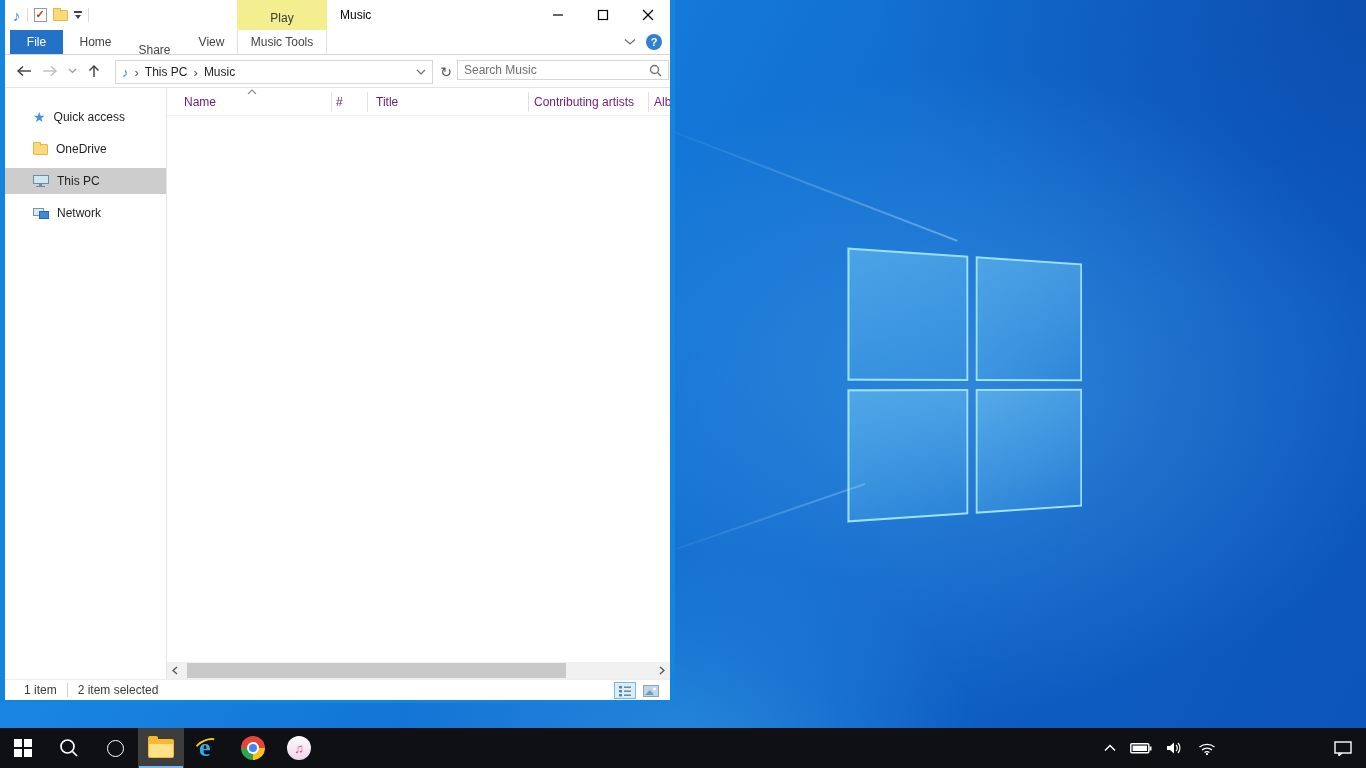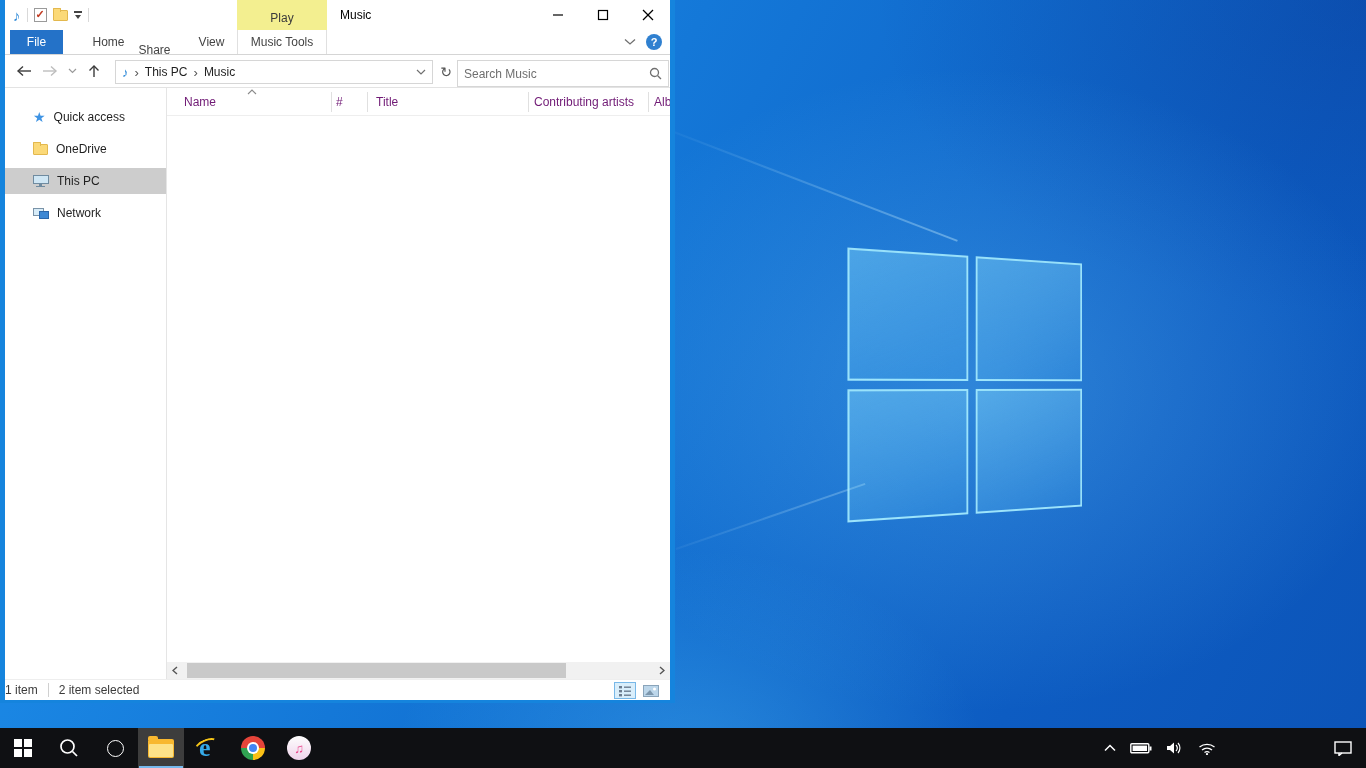--- a/index.html
+++ b/index.html
@@ -34,33 +34,33 @@
   .caret-ic { width:0; height:0; border-left:3.5px solid transparent; border-right:3.5px solid transparent; border-top:4px solid #444; margin-top:3px; }
   .caret-bar { width:8px; height:1.5px; background:#444; margin-bottom:2px; }
   .play-tab { position:absolute; left:232px; top:0; width:90px; height:36px; background:#f3ef90; color:#3b3b3b; display:flex; align-items:center; justify-content:center; }
   .win-title { position:absolute; left:335px; top:8px; font-size:12px; color:#000; }
   .controls { position:absolute; right:0; top:0; display:flex; }
   .ctl { width:45px; height:30px; display:flex; align-items:center; justify-content:center; }
   
   .tabrow { position:relative; height:25px; border-bottom:1px solid #d5d5d5; background:#fff; }
   .tab { position:absolute; top:0; height:24px; display:flex; align-items:center; justify-content:center; color:#444; }
   .tab.file { left:5px; width:53px; background:#2472c8; color:#fff; }
-  .tab.home { left:76px; width:55px; } .tab.share { left:121px; width:57px;margin-top:8px; } .tab.view { left:181px; width:51px; }
+  .tab.home { left:63px; width:55px; } .tab.share { left:121px; width:57px;margin-top:8px; } .tab.view { left:181px; width:51px; }
   .tab.mtools { left:232px; width:90px; border-left:1px solid #e0e0e0; border-right:1px solid #e0e0e0; }
   .ribbon-right { position:absolute; right:8px; top:4px; display:flex; align-items:center; gap:10px; }
   .help-ic { width:16px; height:16px; border-radius:50%; background:#2f80d0; color:#fff; font-size:11px; font-weight:bold; display:flex; align-items:center; justify-content:center; }
   
   .navrow { position:relative; height:33px; border-bottom:1px solid #e3e3e3; background:#fff; display:flex; align-items:center; }
   .navbtn { border:none; background:none; width:26px; height:26px; display:flex; align-items:center; justify-content:center; }
   .addrbox { position:absolute; left:110px; top:5px; width:318px; height:24px; border:1px solid #d6d6d6; background:#fff; display:flex; align-items:center; padding:0 6px; gap:6px; }
   .crumb { color:#1f1f1f; }
   .crumb-sep { color:#555; font-size:13px; }
   .addr-chev { margin-left:auto; }
   .refreshbtn { position:absolute; left:432px; top:5px; width:18px; height:24px; border:none; background:none; color:#555; font-size:14px; }
-  .searchbox { position:absolute; left:452px; top:5px; width:212px; height:27px; border:1px solid #d6d6d6; display:flex; align-items:center; padding:0 6px; }
+  .searchbox { position:absolute; left:452px; top:5px; width:212px; height:20px; border:1px solid #d6d6d6; display:flex; align-items:center; padding:0 6px; }
   .searchbox input { border:none; outline:none; flex:1; font-family:inherit; font-size:12px; color:#333; }
   .searchbox input::placeholder { color:#6f6f6f; }
   
   .main { position:relative; height:591px; display:flex; }
   .sidebar { width:161px; position:relative; }
   .side-item { position:absolute; left:0; width:161px; height:26px; display:flex; align-items:center; gap:8px; padding-left:28px; }
   .side-item.sel { background:#cdcdcd; }
   .star-ic { color:#3f94e4; font-size:14px; line-height:1; }
   .mon-ic { width:16px; height:13px; position:relative; }
   .mon-ic .scr { position:absolute; left:0; top:0; width:16px; height:9px; background:#cfe6f4; border:1px solid #6f8ba0; }
@@ -284,21 +284,21 @@
         <span class="hs-arrow" style="right:0">
             <svg width="6" height="9">
               <polyline points="1,1 5,4.5 1,8" fill="none" stroke="#555" stroke-width="1.4"></polyline>
             </svg>
           </span>
       </div>
     </div>
   </div>
 
   <div class="statusbar">
-    <span style="">1 item</span>
+    <span style="margin-left:19px">1 item</span>
     <span class="st-sep"></span>
     <span>2 item selected</span>
     <div class="viewbtns">
       <div class="vbtn active">
         <svg width="14" height="12">
           <rect x="1" y="1" width="3" height="2.4" fill="#6b7c8f"></rect>
             <rect x="6" y="1.5" width="7" height="1.4" fill="#6b7c8f"></rect>
           <rect x="1" y="5" width="3" height="2.4" fill="#6b7c8f"></rect>
             <rect x="6" y="5.5" width="7" height="1.4" fill="#6b7c8f"></rect>
           <rect x="1" y="9" width="3" height="2.4" fill="#6b7c8f"></rect>

